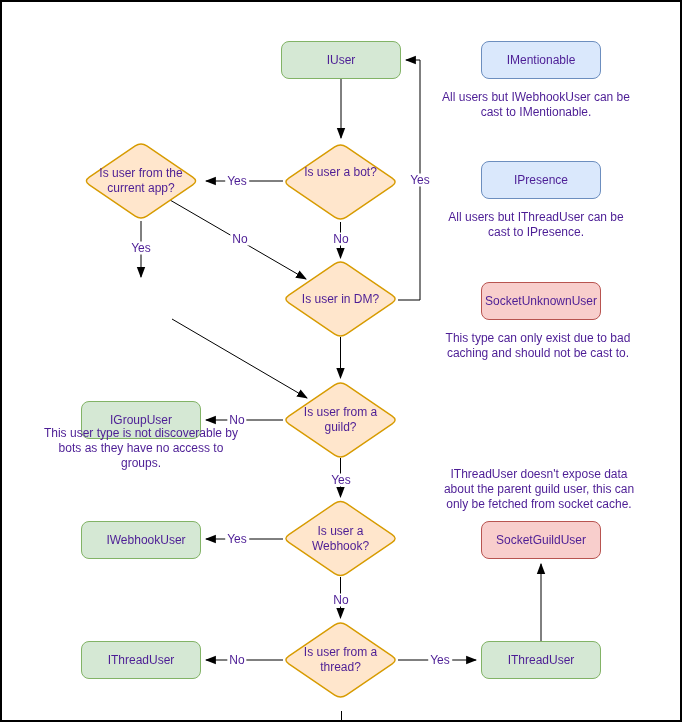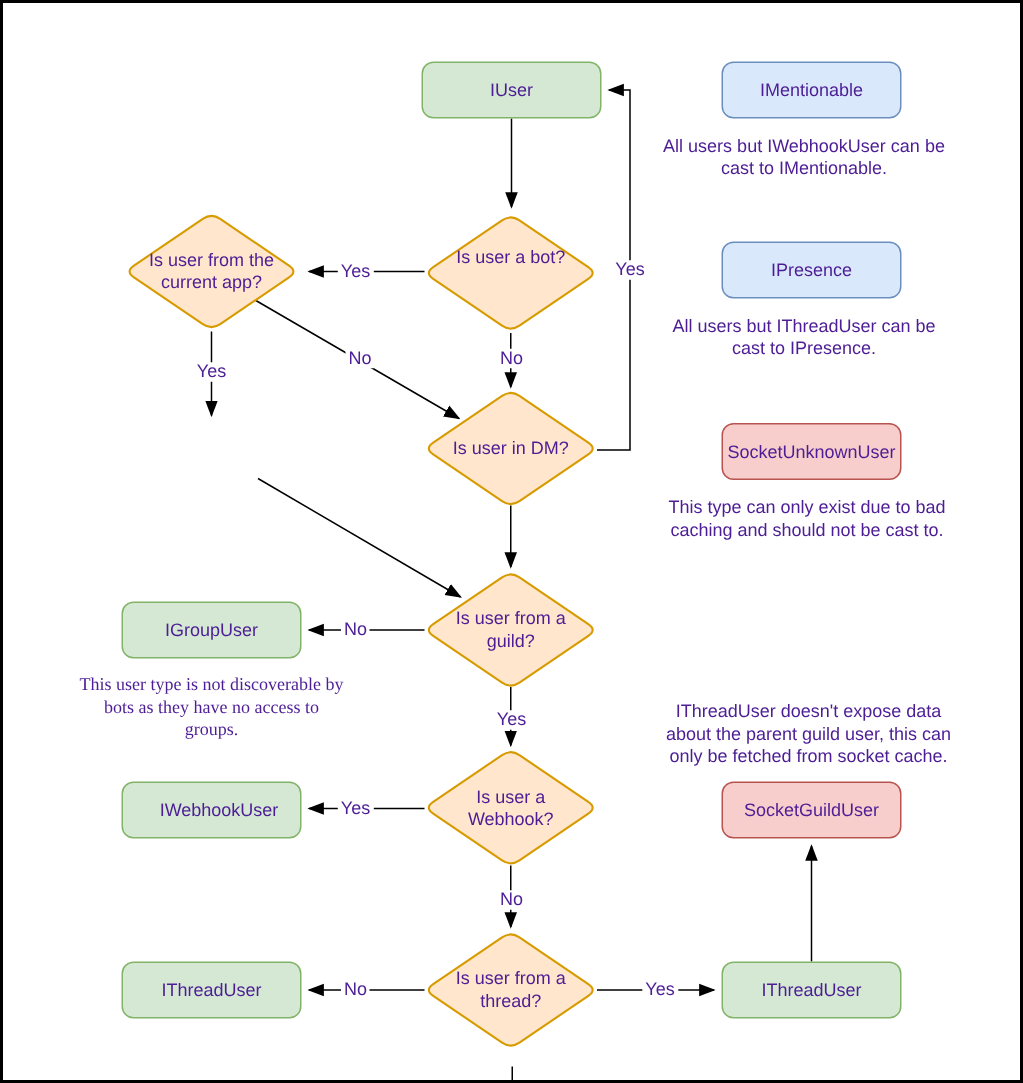--- a/index.html
+++ b/index.html
@@ -165,21 +165,21 @@
     <div>cast to IMentionable.</div>
   </div>
   <div class="note" style="left:536px; top:210px;">
     <div>All users but IThreadUser can be</div>
     <div>cast to IPresence.</div>
   </div>
   <div class="note" style="left:538px; top:331px;">
     <div>This type can only exist due to bad</div>
     <div>caching and should not be cast to.</div>
   </div>
-  <div class="note" style="left:141px; top:449px;font-family:Liberation Serif, serif;">
+  <div class="note" style="left:141px; top:426px;">
     <div>This user type is not discoverable by</div>
     <div>bots as they have no access to</div>
     <div>groups.</div>
   </div>
   <div class="note" style="left:539px; top:467px;">
     <div>IThreadUser doesn't expose data</div>
     <div>about the parent guild user, this can</div>
     <div>only be fetched from socket cache.</div>
   </div>
 

